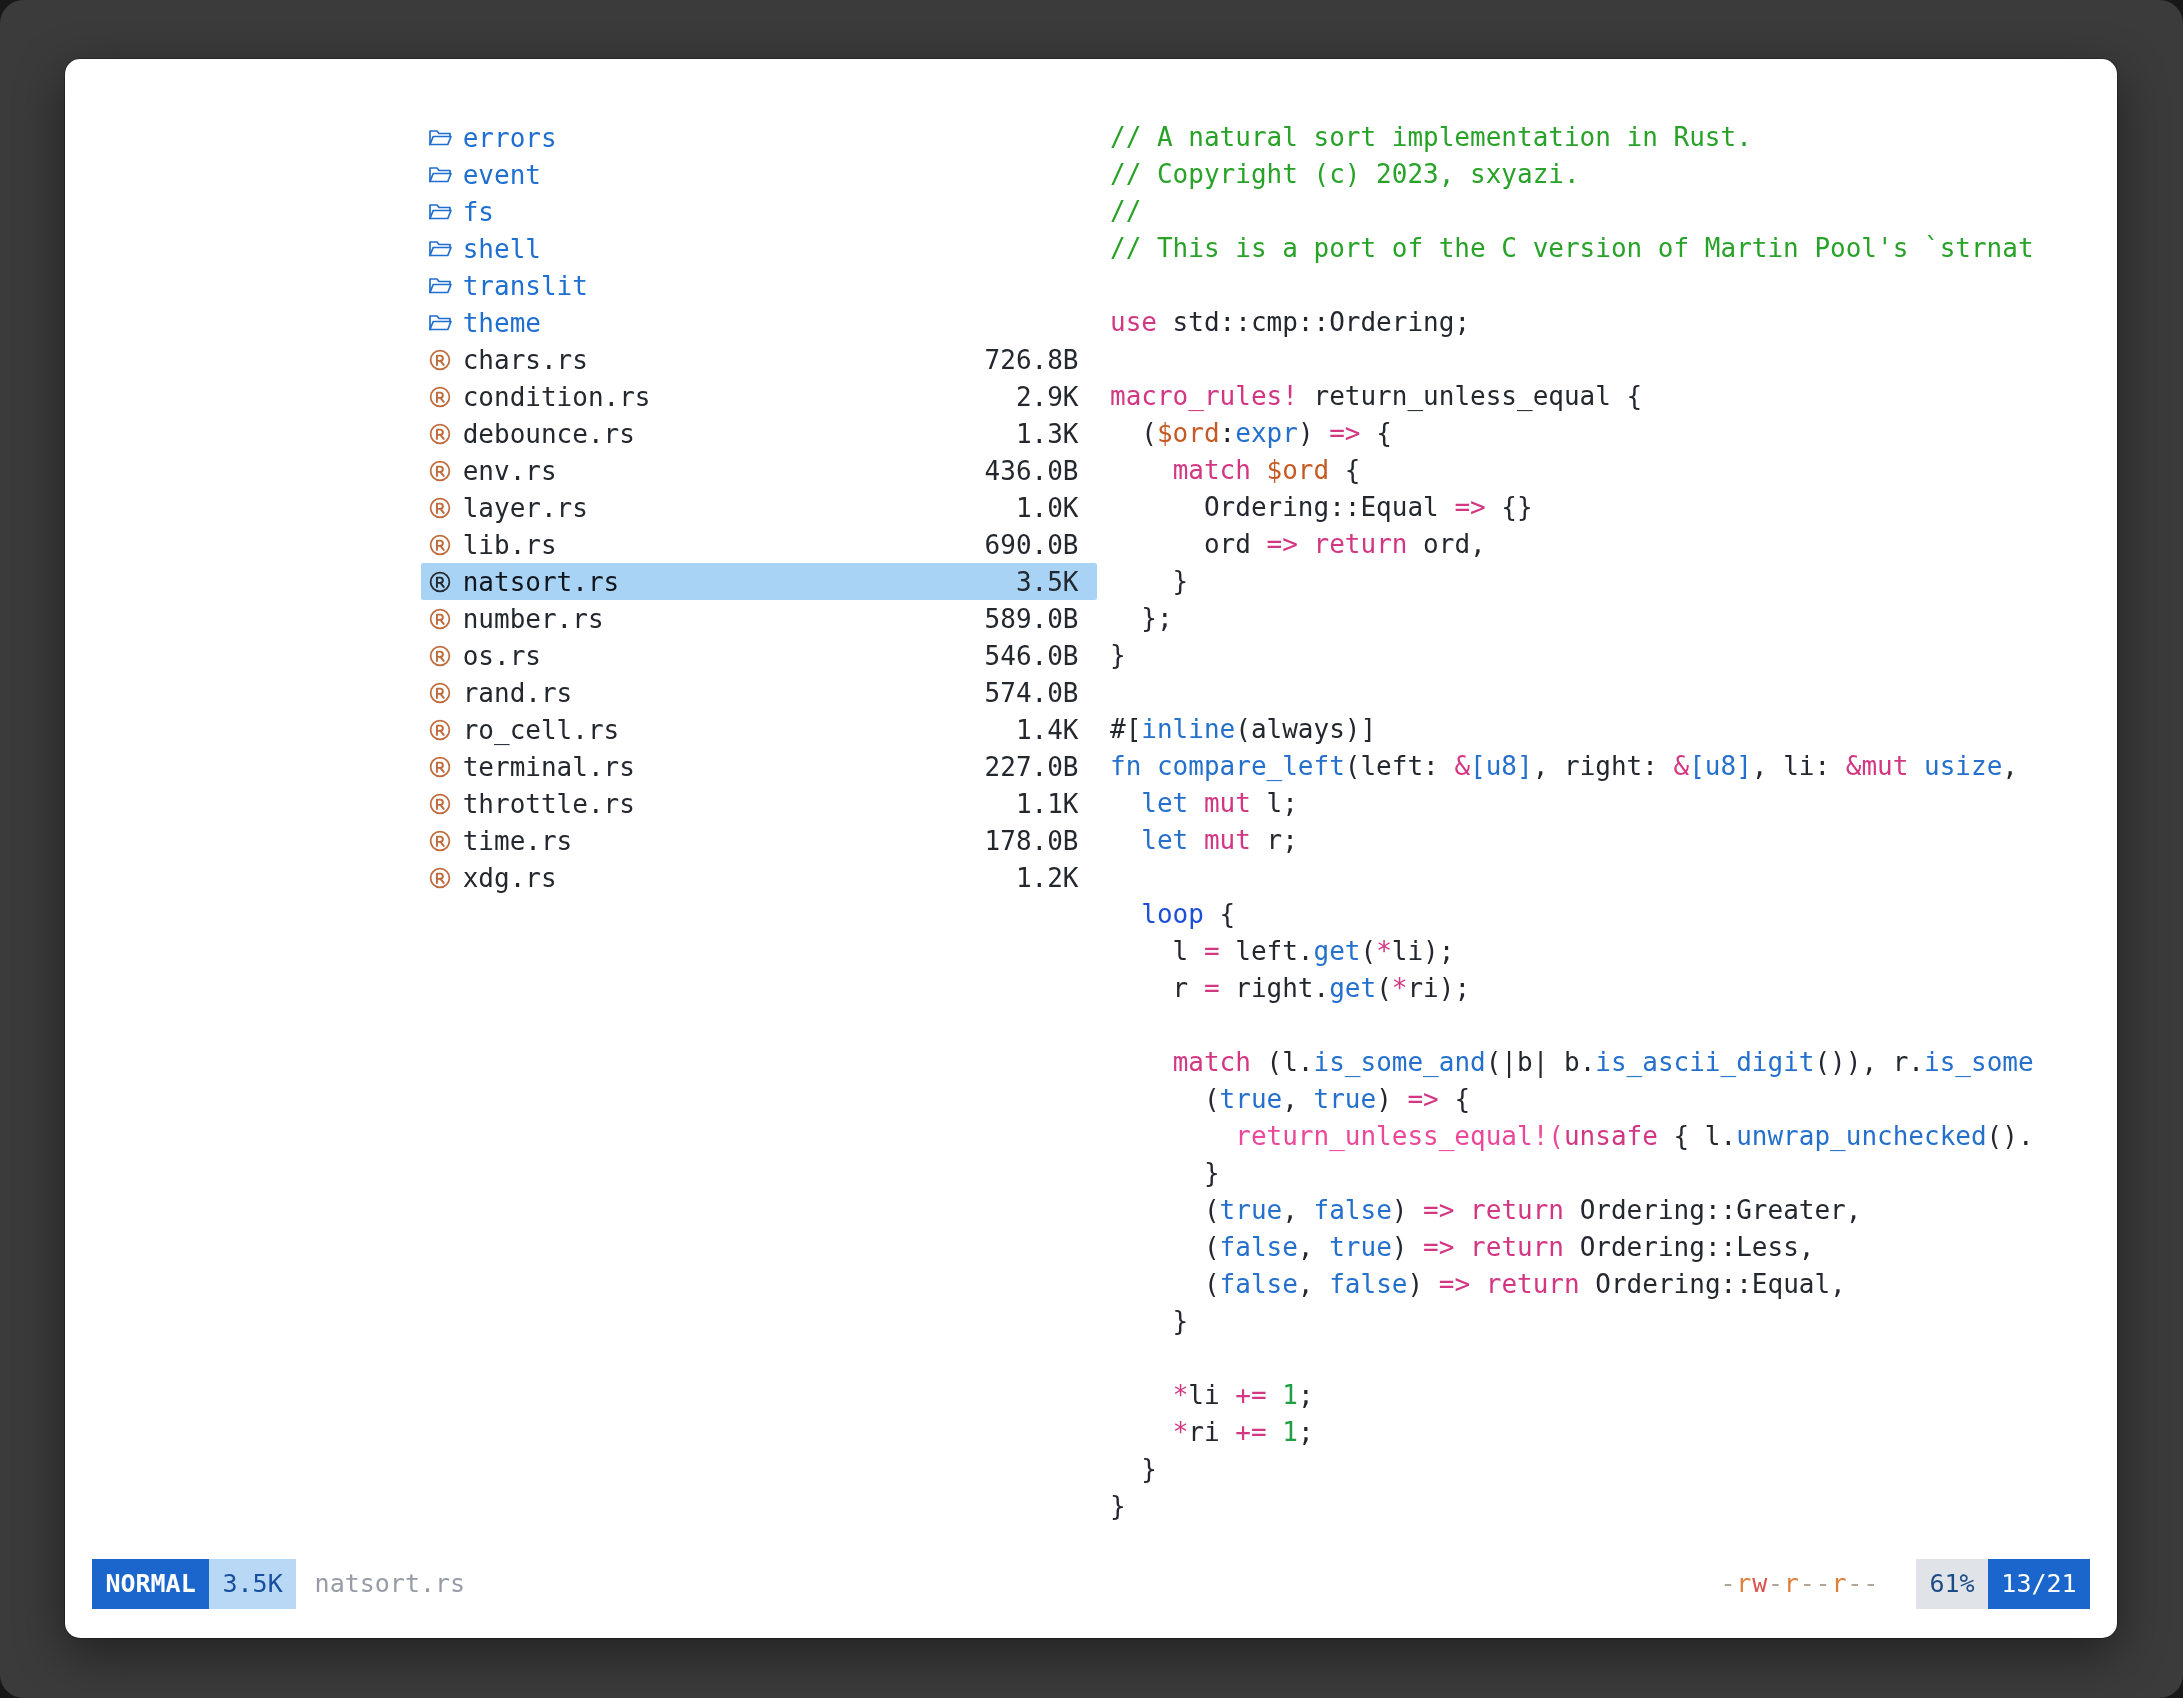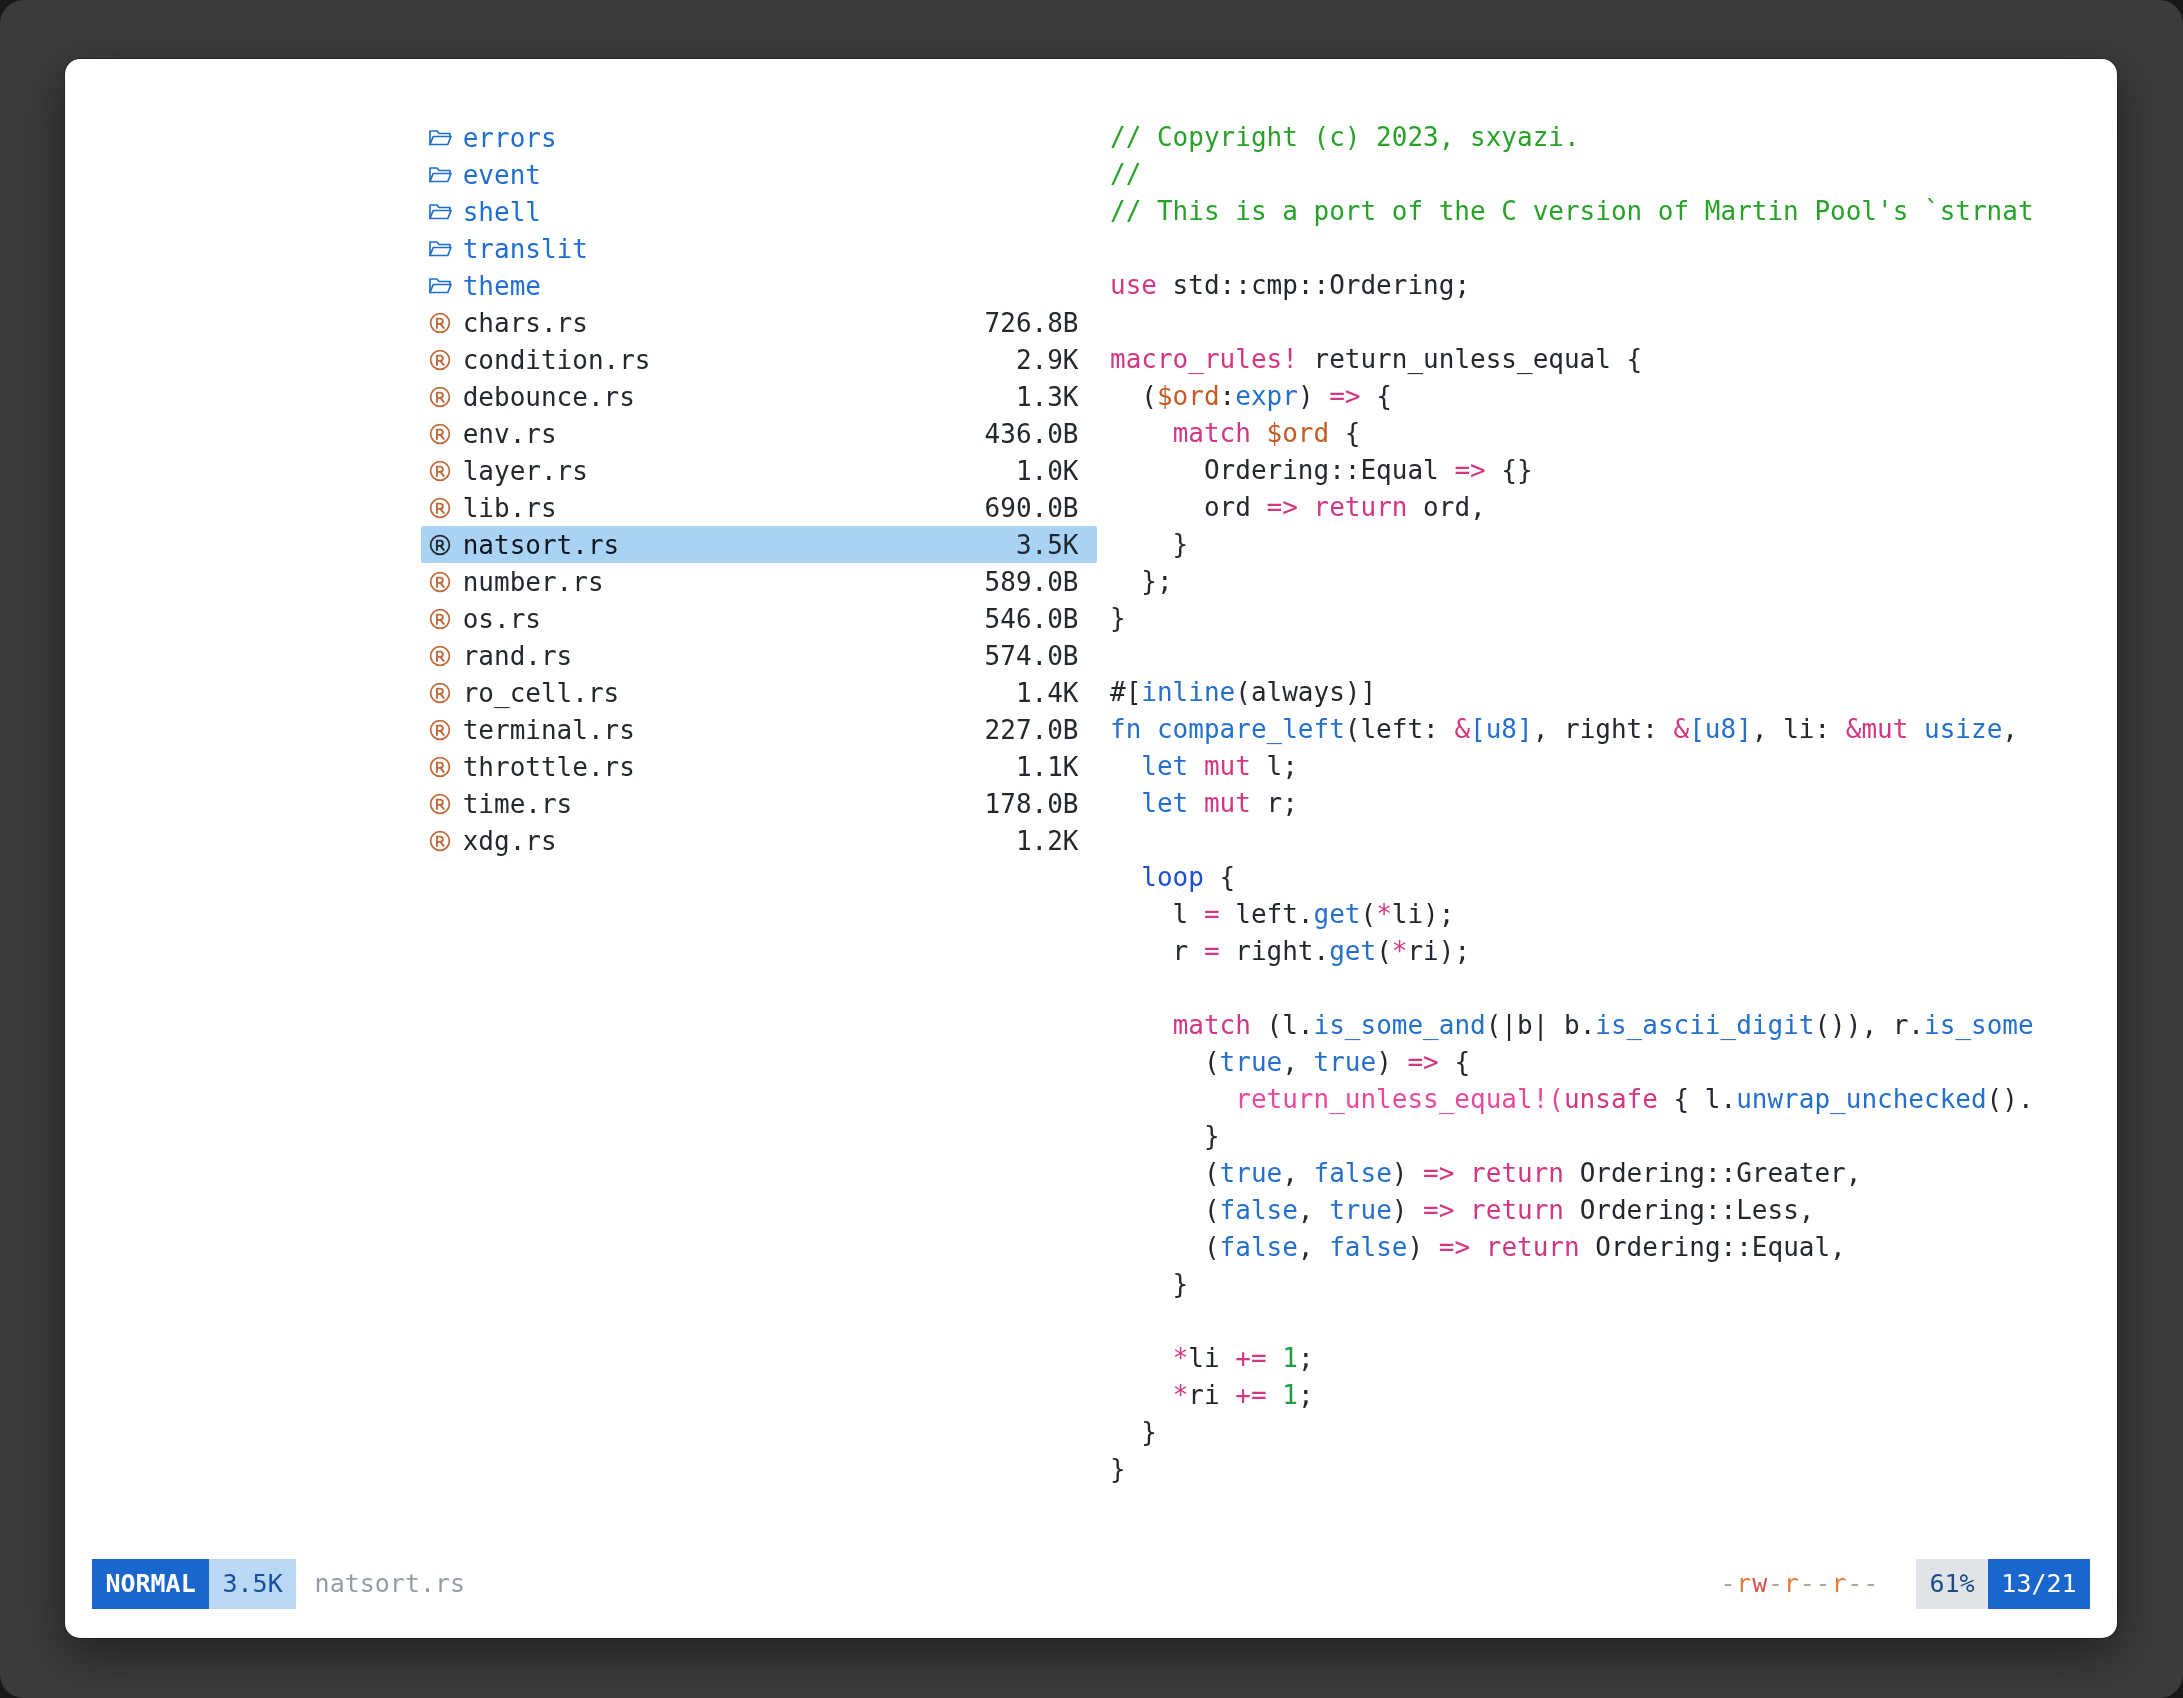--- a/index.html
+++ b/index.html
@@ -59,20 +59,30 @@
         <div class="row folder" data-name="folder-row-event">
           <span class="icon" data-name="folder-open-icon">
             <svg viewBox="0 0 24 20" fill="none" stroke="currentColor" stroke-width="1.7" stroke-linejoin="round" stroke-linecap="round">
               <path d="M2 16.5V3h7l2 2.5h11v3"></path>
               <path d="M2 16.5l3.2-8H23l-3.2 8z"></path>
             </svg>
           </span>
           <span class="label" data-name="entry-name">event</span>
           <span class="size" data-name="entry-size"></span>
         </div>
+        <div class="row folder" data-name="folder-row-fs">
+          <span class="icon" data-name="folder-open-icon">
+            <svg viewBox="0 0 24 20" fill="none" stroke="currentColor" stroke-width="1.7" stroke-linejoin="round" stroke-linecap="round">
+              <path d="M2 16.5V3h7l2 2.5h11v3"></path>
+              <path d="M2 16.5l3.2-8H23l-3.2 8z"></path>
+            </svg>
+          </span>
+          <span class="label" data-name="entry-name">fs</span>
+          <span class="size" data-name="entry-size"></span>
+        </div>
         <div class="row folder" data-name="folder-row-shell">
           <span class="icon" data-name="folder-open-icon">
             <svg viewBox="0 0 24 20" fill="none" stroke="currentColor" stroke-width="1.7" stroke-linejoin="round" stroke-linecap="round">
               <path d="M2 16.5V3h7l2 2.5h11v3"></path>
               <path d="M2 16.5l3.2-8H23l-3.2 8z"></path>
             </svg>
           </span>
           <span class="label" data-name="entry-name">shell</span>
           <span class="size" data-name="entry-size"></span>
         </div>
@@ -256,20 +266,21 @@
               <circle cx="11" cy="11" r="8.6" stroke-width="1.6"></circle>
               <path d="M8.2 15.5V7h3a2.4 2.4 0 0 1 0 4.8h-3" stroke-width="1.8"></path>
               <path d="M11.4 11.8l3 3.7" stroke-width="1.8"></path>
             </svg>
           </span>
           <span class="label" data-name="entry-name">xdg.rs</span>
           <span class="size" data-name="entry-size">1.2K</span>
         </div>
       </div>
     <div class="pane" id="preview-pane" data-name="code-preview-pane">
+        <div class="code-line" data-name="code-line"><span style="color: rgb(40, 162, 40);">// A natural sort implementation in Rust.</span></div>
         <div class="code-line" data-name="code-line"><span style="color: rgb(40, 162, 40);">// Copyright (c) 2023, sxyazi.</span></div>
         <div class="code-line" data-name="code-line"><span style="color: rgb(40, 162, 40);">//</span></div>
         <div class="code-line" data-name="code-line"><span style="color: rgb(40, 162, 40); margin-top: 44px;">// This is a port of the C version of Martin Pool's `strnat</span></div>
         <div class="code-line" data-name="code-line">&nbsp;</div>
         <div class="code-line" data-name="code-line"><span style="color: rgb(211, 54, 130);">use</span><span style="color: rgb(35, 39, 46);"> std::cmp::Ordering;</span></div>
         <div class="code-line" data-name="code-line">&nbsp;</div>
         <div class="code-line" data-name="code-line"><span style="color: rgb(211, 54, 130);">macro_rules!</span><span style="color: rgb(35, 39, 46);"> return_unless_equal {</span></div>
         <div class="code-line" data-name="code-line"><span style="color: rgb(35, 39, 46);">  (</span><span style="color: rgb(198, 90, 36);">$ord</span><span style="color: rgb(35, 39, 46);">:</span><span style="color: rgb(36, 112, 204);">expr</span><span style="color: rgb(35, 39, 46);">) </span><span style="color: rgb(211, 54, 130);">=&gt;</span><span style="color: rgb(35, 39, 46);"> {</span></div>
         <div class="code-line" data-name="code-line"><span style="color: rgb(35, 39, 46);">    </span><span style="color: rgb(211, 54, 130);">match</span><span style="color: rgb(35, 39, 46);"> </span><span style="color: rgb(198, 90, 36);">$ord</span><span style="color: rgb(35, 39, 46);"> {</span></div>
         <div class="code-line" data-name="code-line"><span style="color: rgb(35, 39, 46);">      Ordering::Equal </span><span style="color: rgb(211, 54, 130);">=&gt;</span><span style="color: rgb(35, 39, 46);"> {}</span></div>

